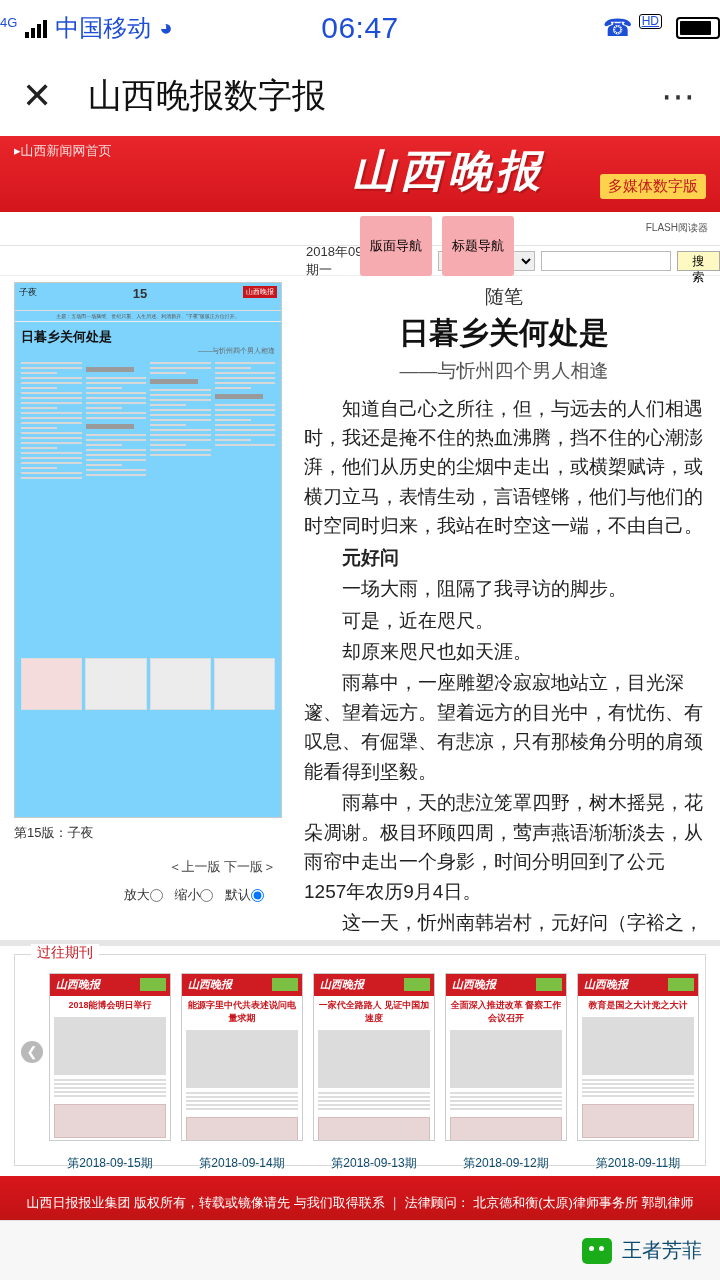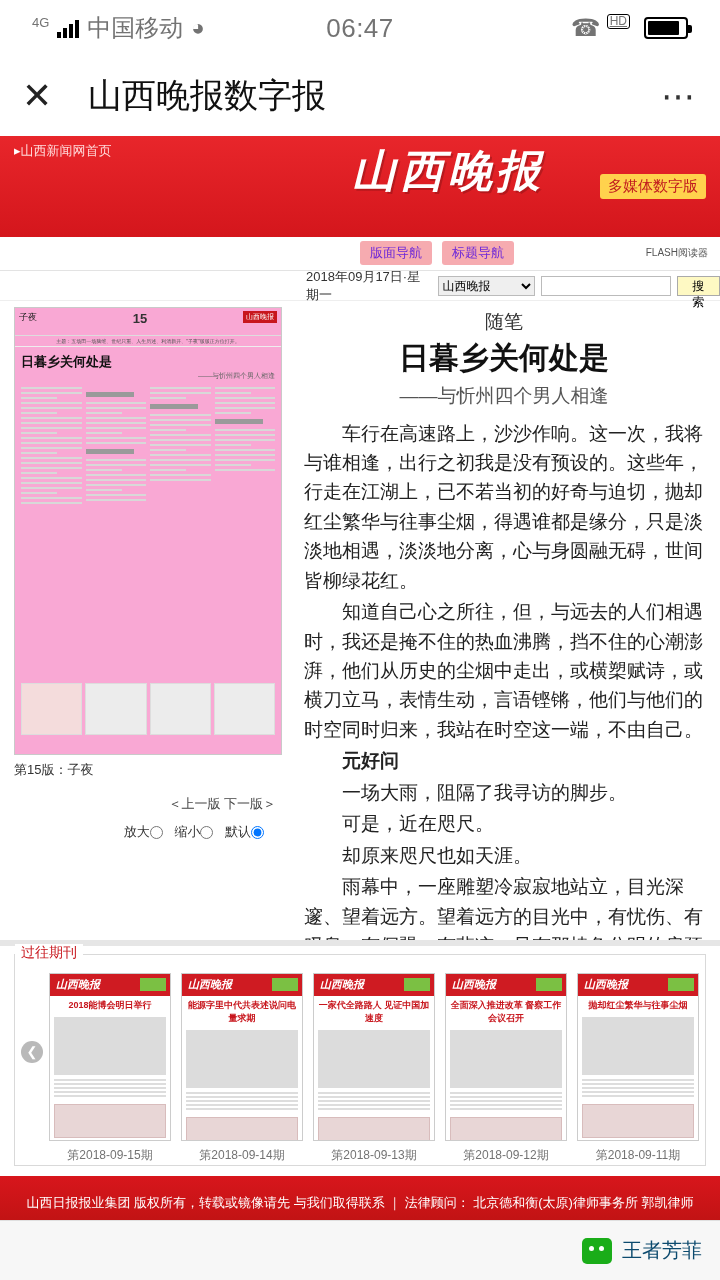--- a/index.html
+++ b/index.html
@@ -6,27 +6,27 @@
   html, body {
     width: 720px; height: 1280px;
     font-family: "Liberation Sans", sans-serif;
     background: #ffffff;
     overflow: hidden;
   }
   
   .statusbar {
     height: 56px;
     display: flex; align-items: center;
-    padding: 0 32px;
+    padding: 0 0;
     background: #ffffff;
-    color: #737373;
+    color: #1d4ed8;
     font-size: 22px;
   }
   .sb-left { display: flex; align-items: center; gap: 8px; flex: 1; }
-  .sb-center { flex: 0 0 auto; font-size: 26px; letter-spacing: 0.5px; }
+  .sb-center { flex: 0 0 auto; font-size: 30px; letter-spacing: 0.5px; }
   .sb-right { display: flex; align-items: center; gap: 10px; flex: 1; justify-content: flex-end; }
   .net-type { font-size: 13px; position: relative; top: -6px; }
   .bars { display: flex; align-items: flex-end; gap: 2px; height: 20px; }
   .bars i { display: block; width: 4px; background: #000; }
   .bars i:nth-child(1){height:6px;} .bars i:nth-child(2){height:10px;}
   .bars i:nth-child(3){height:14px;} .bars i:nth-child(4){height:18px;}
   .carrier { font-size: 24px; }
   .wifi { font-size: 22px; }
   .hd-badge {
     font-size: 12px; border: 1.5px solid #000; border-radius: 3px;
@@ -49,21 +49,21 @@
   }
   .close-x { font-size: 36px; color: #222; width: 48px; }
   .page-title { font-size: 34px; color: #111; margin-left: 18px; flex: 1; }
   .more-dots { font-size: 34px; letter-spacing: 3px; color: #333; }
 
   
   .webview { width: 720px; height: 1104px; overflow: hidden; background:#fff; position: relative; }
 
   .paper-head {
     background: linear-gradient(180deg,#e8262b 0%, #d4161c 100%);
-    height: 101px; position: relative;
+    height: 76px; position: relative;
   }
   .crumb {
     color: #fff; font-size: 13px; padding: 6px 0 0 14px;
   }
   .crumb span { color:#ffd9d9; }
   .masthead {
     position: absolute; left: 352px; top: 6px; width: 200px; height: 64px;
     color:#fff; font-size: 44px; font-weight: bold; font-style: italic;
     font-family: "Liberation Serif", serif; letter-spacing: 4px;
     text-shadow: 2px 2px 0 rgba(0,0,0,.18);
@@ -74,22 +74,22 @@
     background: #ffd24d; color: #c11a1f; font-size: 15px;
     padding: 3px 8px; border-radius: 3px; white-space: nowrap;
   }
 
   .navstrip {
     background: #fff; height: 34px; position: relative;
     border-bottom: 1px solid #e3e3e3;
   }
   .navstrip .btns { position: absolute; left: 360px; top: 4px; display: flex; gap: 10px; }
   .navstrip .btns span {
-    background: #f6abb0; color: #6d28d9; font-size: 13px;
-    padding: 3px 10px; border-radius: 3px;
+    background: #f6abb0; color: #000000; font-size: 13px;
+    padding: 21px 10px; border-radius: 3px;
   }
   .navstrip .flash {
     position: absolute; right: 12px; top: 9px; font-size: 10px; color: #555;
   }
 
   .toolbar {
     height: 30px; display: flex; align-items: center;
     padding-left: 306px; gap: 6px; font-size: 13px; color: #333;
     border-bottom: 1px solid #eee;
   }
@@ -103,21 +103,21 @@
   .toolbar .searchbtn {
     background: #fef9c3; border: 1px solid #aaa; font-size: 12px;
     padding: 1px 10px; height: 20px; line-height: 16px;
   }
 
   .content { display: flex; }
 
   
   .leftcol { width: 300px; padding: 6px 8px 0 14px; }
   .paper-thumb {
-    width: 268px; height: 448px; border: 1px solid #c9c9c9; background: #f9a8d4;
+    width: 268px; height: 536px; border: 1px solid #c9c9c9; background: #7dd3fc;
     position: relative; overflow: hidden; font-size: 5px; color:#333;
   }
   .pt-top {
     height: 28px; border-bottom: 1px solid #ddd; position: relative;
     padding: 3px 4px; display:flex; justify-content: space-between; align-items: flex-start;
   }
   .pt-top .sec { font-size: 9px; color: #222; }
   .pt-top .num { font-size: 13px; font-weight: bold; }
   .pt-top .flag { background:#c8161d; color:#fff; font-size:7px; padding:1px 3px; }
   .pt-sub { font-size: 5px; text-align:center; color:#555; border-bottom:1px solid #eee; padding:2px 0;}
@@ -152,21 +152,21 @@
   }
   .article p.nm { text-indent: 2em; font-weight: bold; }
 
   
   .archive {
     position: absolute; left: 0; right: 0; bottom: 0; height: 300px;
     background: #fff; border-top: 6px solid #e6e6e6;
   }
   .arch-inner { margin: 8px 14px 0; border: 1px solid #d9d9d9; height: 212px; position: relative; }
   .arch-tab {
-    position: absolute; left: 0; top: -11px; background:#fff;
+    position: absolute; left: 16px; top: -11px; background:#fff;
     color:#c8161d; font-size: 14px; padding: 0 6px;
   }
   .arch-list { display:flex; gap: 10px; padding: 18px 34px 0; }
   .arch-item { width: 122px; }
   .arch-cover {
     width: 122px; height: 168px; border: 1px solid #ccc; background:#fff;
     position: relative; overflow: hidden;
   }
   .ac-top { height: 22px; background:#cf1b22; position:relative; }
   .ac-top b {
@@ -175,21 +175,21 @@
   }
   .ac-top i {
     position:absolute; right:4px; top:4px; width:26px; height:13px;
     background:#7bc043; display:block;
   }
   .ac-title { font-size: 9px; color:#c8161d; text-align:center; padding: 3px 2px; font-weight:bold;}
   .ac-photo { height: 58px; margin: 2px 4px; background:#dcdcdc; }
   .ac-body { padding: 2px 4px; }
   .ac-body span { display:block; height:2px; background:#ddd; margin-bottom:2px; }
   .ac-red { height: 34px; margin: 3px 4px; background:#e8d6d6; border:1px solid #d8bcbc; }
-  .arch-cap { font-size: 12px; color:#737373; text-align:center; margin-top: 6px; }
+  .arch-cap { font-size: 12px; color:#0c4a6e; text-align:center; margin-top: 14px; }
   .arrow {
     position:absolute; top: 86px; width: 22px; height: 22px; border-radius:50%;
     background:#b9b9b9; color:#fff; font-size: 13px; text-align:center; line-height:22px;
   }
   .arrow.left { left: 6px; }
   .arrow.right { right: 6px; }
 
   .footer {
     margin-top: 10px; height: 72px;
     background: linear-gradient(180deg,#d8161c 0%, #b3110f 100%);
@@ -389,21 +389,20 @@
         <label><span>缩小</span><input type="radio" name="z" style=""></label>
         <label><span>默认</span><input type="radio" name="z" checked="" style=""></label>
       </div>
     </div>
 
     <div class="rightcol">
       <div class="kicker">随笔</div>
       <div class="headline">日暮乡关何处是</div>
       <div class="subhead">——与忻州四个男人相逢</div>
       <div class="article">
-        <p>车行在高速路上，沙沙作响。这一次，我将与谁相逢，出行之初我是没有预设的。这些年，行走在江湖上，已不若当初的好奇与迫切，抛却红尘繁华与往事尘烟，得遇谁都是缘分，只是淡淡地相遇，淡淡地分离，心与身圆融无碍，世间皆柳绿花红。</p>
         <p>知道自己心之所往，但，与远去的人们相遇时，我还是掩不住的热血沸腾，挡不住的心潮澎湃，他们从历史的尘烟中走出，或横槊赋诗，或横刀立马，表情生动，言语铿锵，他们与他们的时空同时归来，我站在时空这一端，不由自己。</p>
         <p class="nm">元好问</p>
         <p>一场大雨，阻隔了我寻访的脚步。</p>
         <p>可是，近在咫尺。</p>
         <p>却原来咫尺也如天涯。</p>
         <p>雨幕中，一座雕塑冷寂寂地站立，目光深邃、望着远方。望着远方的目光中，有忧伤、有叹息、有倔犟、有悲凉，只有那棱角分明的肩颈能看得到坚毅。</p>
         <p>雨幕中，天的悲泣笼罩四野，树木摇晃，花朵凋谢。极目环顾四周，莺声燕语渐渐淡去，从雨帘中走出一个身影，时间分明回到了公元1257年农历9月4日。</p>
         <p>这一天，忻州南韩岩村，元好问（字裕之，号遗山）魂兮魂兮归故里。</p>
         <p>这一天，是不是如同今天一样，天空掉下了这么多的眼泪？我想念这里的，这是他的故乡，故乡的山川草</p>
       </div>
@@ -496,21 +495,21 @@
           </div>
           <div class="arch-cap">第2018-09-12期</div>
         </div>
 
         <div class="arch-item">
           <div class="arch-cover">
             <div class="ac-top">
                 <b>山西晚报</b>
                 <i></i>
               </div>
-            <div class="ac-title">抛却红尘繁华与往事尘烟</div>
+            <div class="ac-title">教育是国之大计党之大计</div>
             <div class="ac-photo"></div>
             <div class="ac-body">
                 <span></span>
                 <span></span>
                 <span></span>
                 <span></span>
                 <span></span>
               </div>
             <div class="ac-red"></div>
           </div>

